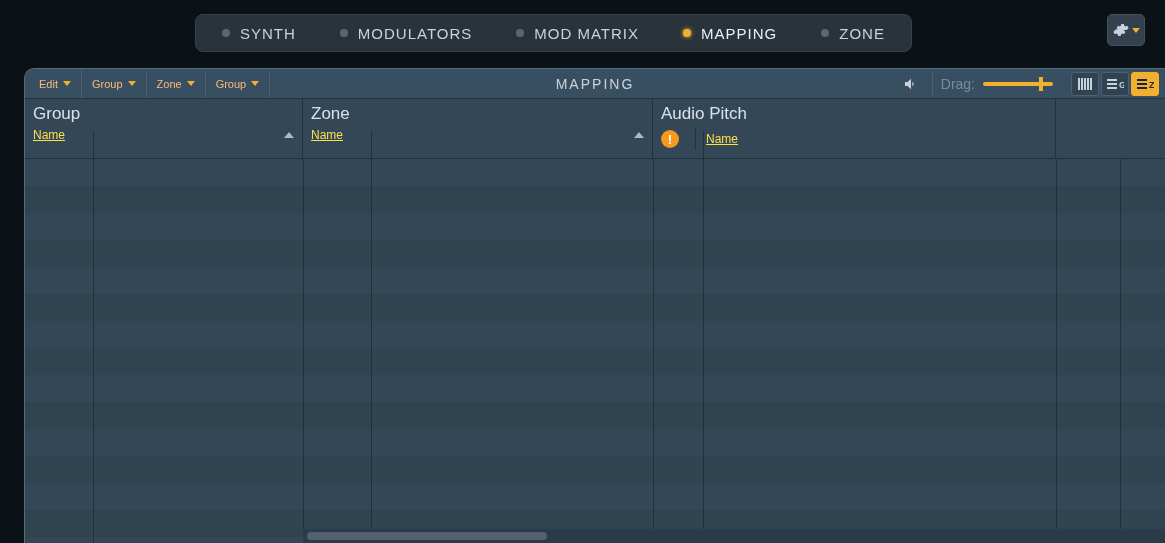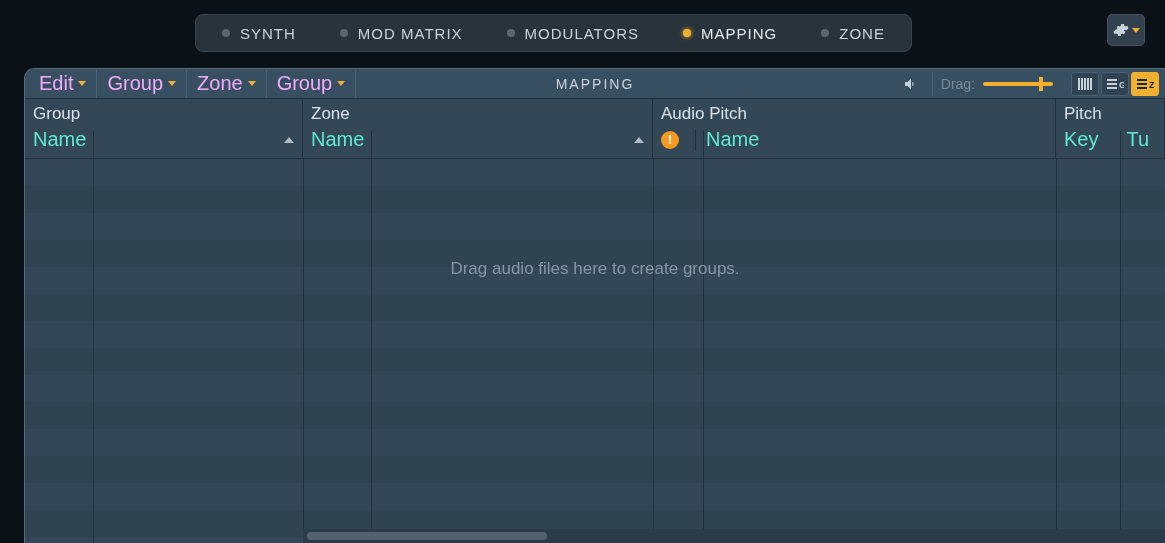--- a/index.html
+++ b/index.html
@@ -39,21 +39,21 @@
     overflow: hidden;
   }
 
   
   .menubar {
     height: 30px; background: #384f61; border-bottom: 1px solid #22303b;
     display: flex; align-items: center; position: relative;
   }
   .menu-item {
     display: flex; align-items: center; gap: 5px; padding: 0 10px;
-    height: 28px; color: #f0abfc; font-size: 20px; cursor: pointer;
+    height: 28px; color: #fdba74; font-size: 11px; cursor: pointer;
     border-right: 1px solid #4c606f;
   }
   .menu-item:first-child { margin-left: 4px; }
   .chev-down { width: 0; height: 0; border-left: 4px solid transparent; border-right: 4px solid transparent; border-top: 5px solid #f2b02f; }
   .menubar-title {
     position: absolute; left: 50%; transform: translateX(-50%);
     color: #c9d3dc; font-size: 14px; letter-spacing: 2px;
   }
   .menubar-right {
     position: absolute; right: 6px; top: 0; height: 30px; display: flex; align-items: center; gap: 8px;
@@ -74,21 +74,21 @@
 
   
   .headers { height: 60px; border-bottom: 1px solid #22303b; display: flex; position: relative; }
   .hcol { border-right: 1px solid #22303b; padding: 5px 8px 0 8px; position:relative; }
   .hcol-group { width: 278px; }
   .hcol-zone  { width: 350px; }
   .hcol-audio { width: 403px; }
   .hcol-pitch { flex: 1; }
   .hdr-top { color: #d9e2ea; font-size: 17px; }
   .hdr-sub-row { display:flex; align-items: center; margin-top: 4px; }
-  .hdr-sub { color: #5eead4; font-size: 20px; }
+  .hdr-sub { color: #fde047; font-size: 12px; text-decoration: underline; }
   .sort-chev { margin-left:auto; width:0;height:0;border-left:5px solid transparent;border-right:5px solid transparent;border-bottom:6px solid #aeb9c3;}
   .sub-sep { position:absolute; top:32px; bottom:0; width:1px; background:#22303b; }
   .audio-sub-row { display:flex; align-items:center; gap:10px; margin-top:4px; }
   .warn-ico { width:18px;height:18px;border-radius:50%;background:#f59a1f;display:flex;align-items:center;justify-content:center;color:#fff;font-size:13px;font-weight:bold; }
 
   
   .body {
     position: absolute; top: 90px; left: 0; right: 0; bottom: 0;
   }
   .rows { position:absolute; inset:0; }
@@ -114,25 +114,25 @@
 <div class="root">
 
   <div class="top-tabs">
     <div class="tabs-group">
       <div class="tab">
         <span class="dot"></span>
         <span>SYNTH</span>
       </div>
       <div class="tab">
         <span class="dot"></span>
+        <span>MODULATORS</span>
+      </div>
+      <div class="tab">
+        <span class="dot"></span>
         <span>MOD MATRIX</span>
-      </div>
-      <div class="tab">
-        <span class="dot"></span>
-        <span>MODULATORS</span>
       </div>
       <div class="tab active">
         <span class="dot"></span>
         <span>MAPPING</span>
       </div>
       <div class="tab">
         <span class="dot"></span>
         <span>ZONE</span>
       </div>
     </div>
@@ -231,28 +231,20 @@
       </div>
       <div class="hcol hcol-audio">
         <div class="hdr-top">Audio Pitch</div>
         <div class="audio-sub-row">
           <span class="warn-ico">!</span>
           <span style="width:1px;height:22px;background:#22303b;margin-left:6px"></span>
           <span class="hdr-sub">Name</span>
         </div>
         <div class="sub-sep" style="left:50px"></div>
       </div>
-      <div class="hcol hcol-pitch">
-        <div class="hdr-top">Pitch</div>
-        <div class="hdr-sub-row" style="gap:28px">
-          <span class="hdr-sub">Key</span>
-          <span class="hdr-sub">Tu</span>
-        </div>
-        <div class="sub-sep" style="left:64px"></div>
-      </div>
     </div>
 
     <div class="body">
       <div class="rows">
         <div class="row-stripe"></div>
         <div class="row-stripe"></div>
         <div class="row-stripe"></div>
         <div class="row-stripe"></div>
         <div class="row-stripe"></div>
         <div class="row-stripe"></div>
@@ -267,20 +259,19 @@
       </div>
       <div class="col-lines">
         <div class="vline" style="left:68px"></div>
         <div class="vline" style="left:278px"></div>
         <div class="vline" style="left:346px"></div>
         <div class="vline" style="left:628px"></div>
         <div class="vline" style="left:678px"></div>
         <div class="vline" style="left:1031px"></div>
         <div class="vline" style="left:1095px"></div>
       </div>
-      <div class="drag-hint">Drag audio files here to create groups.</div>
       <div class="hscroll">
         <div class="hscroll-thumb"></div>
       </div>
     </div>
 
   </div>
 </div>
 
 </body></html>

